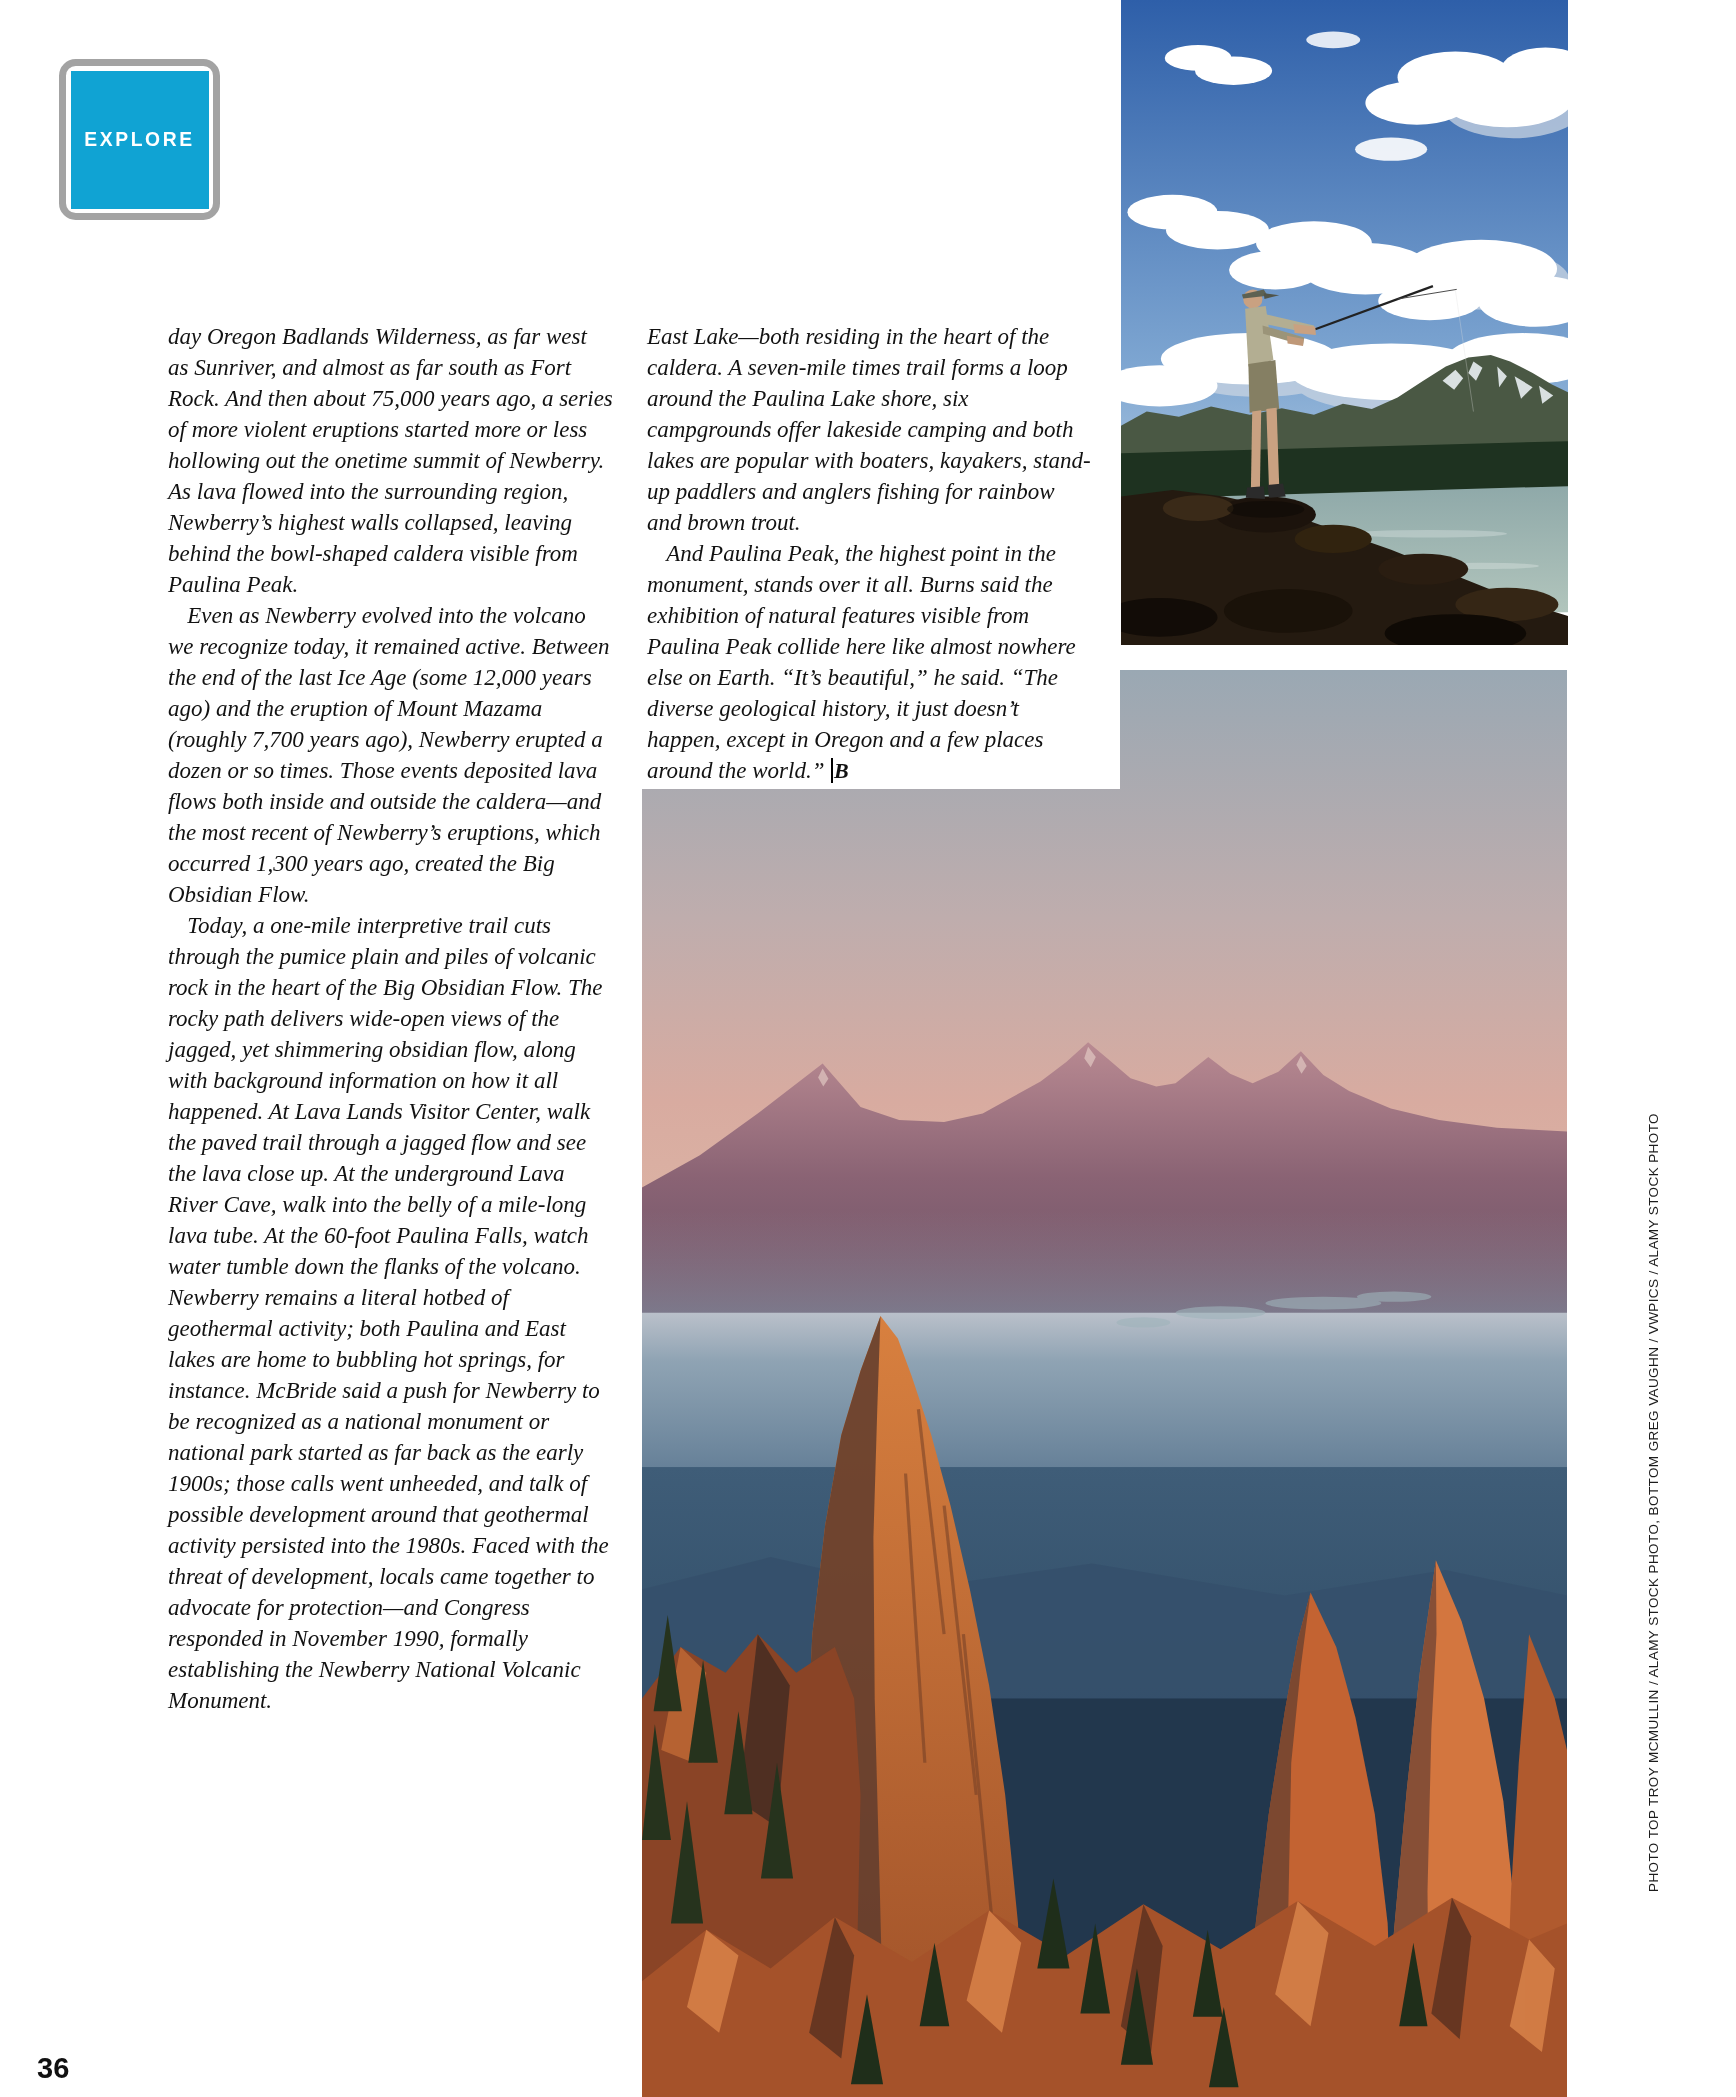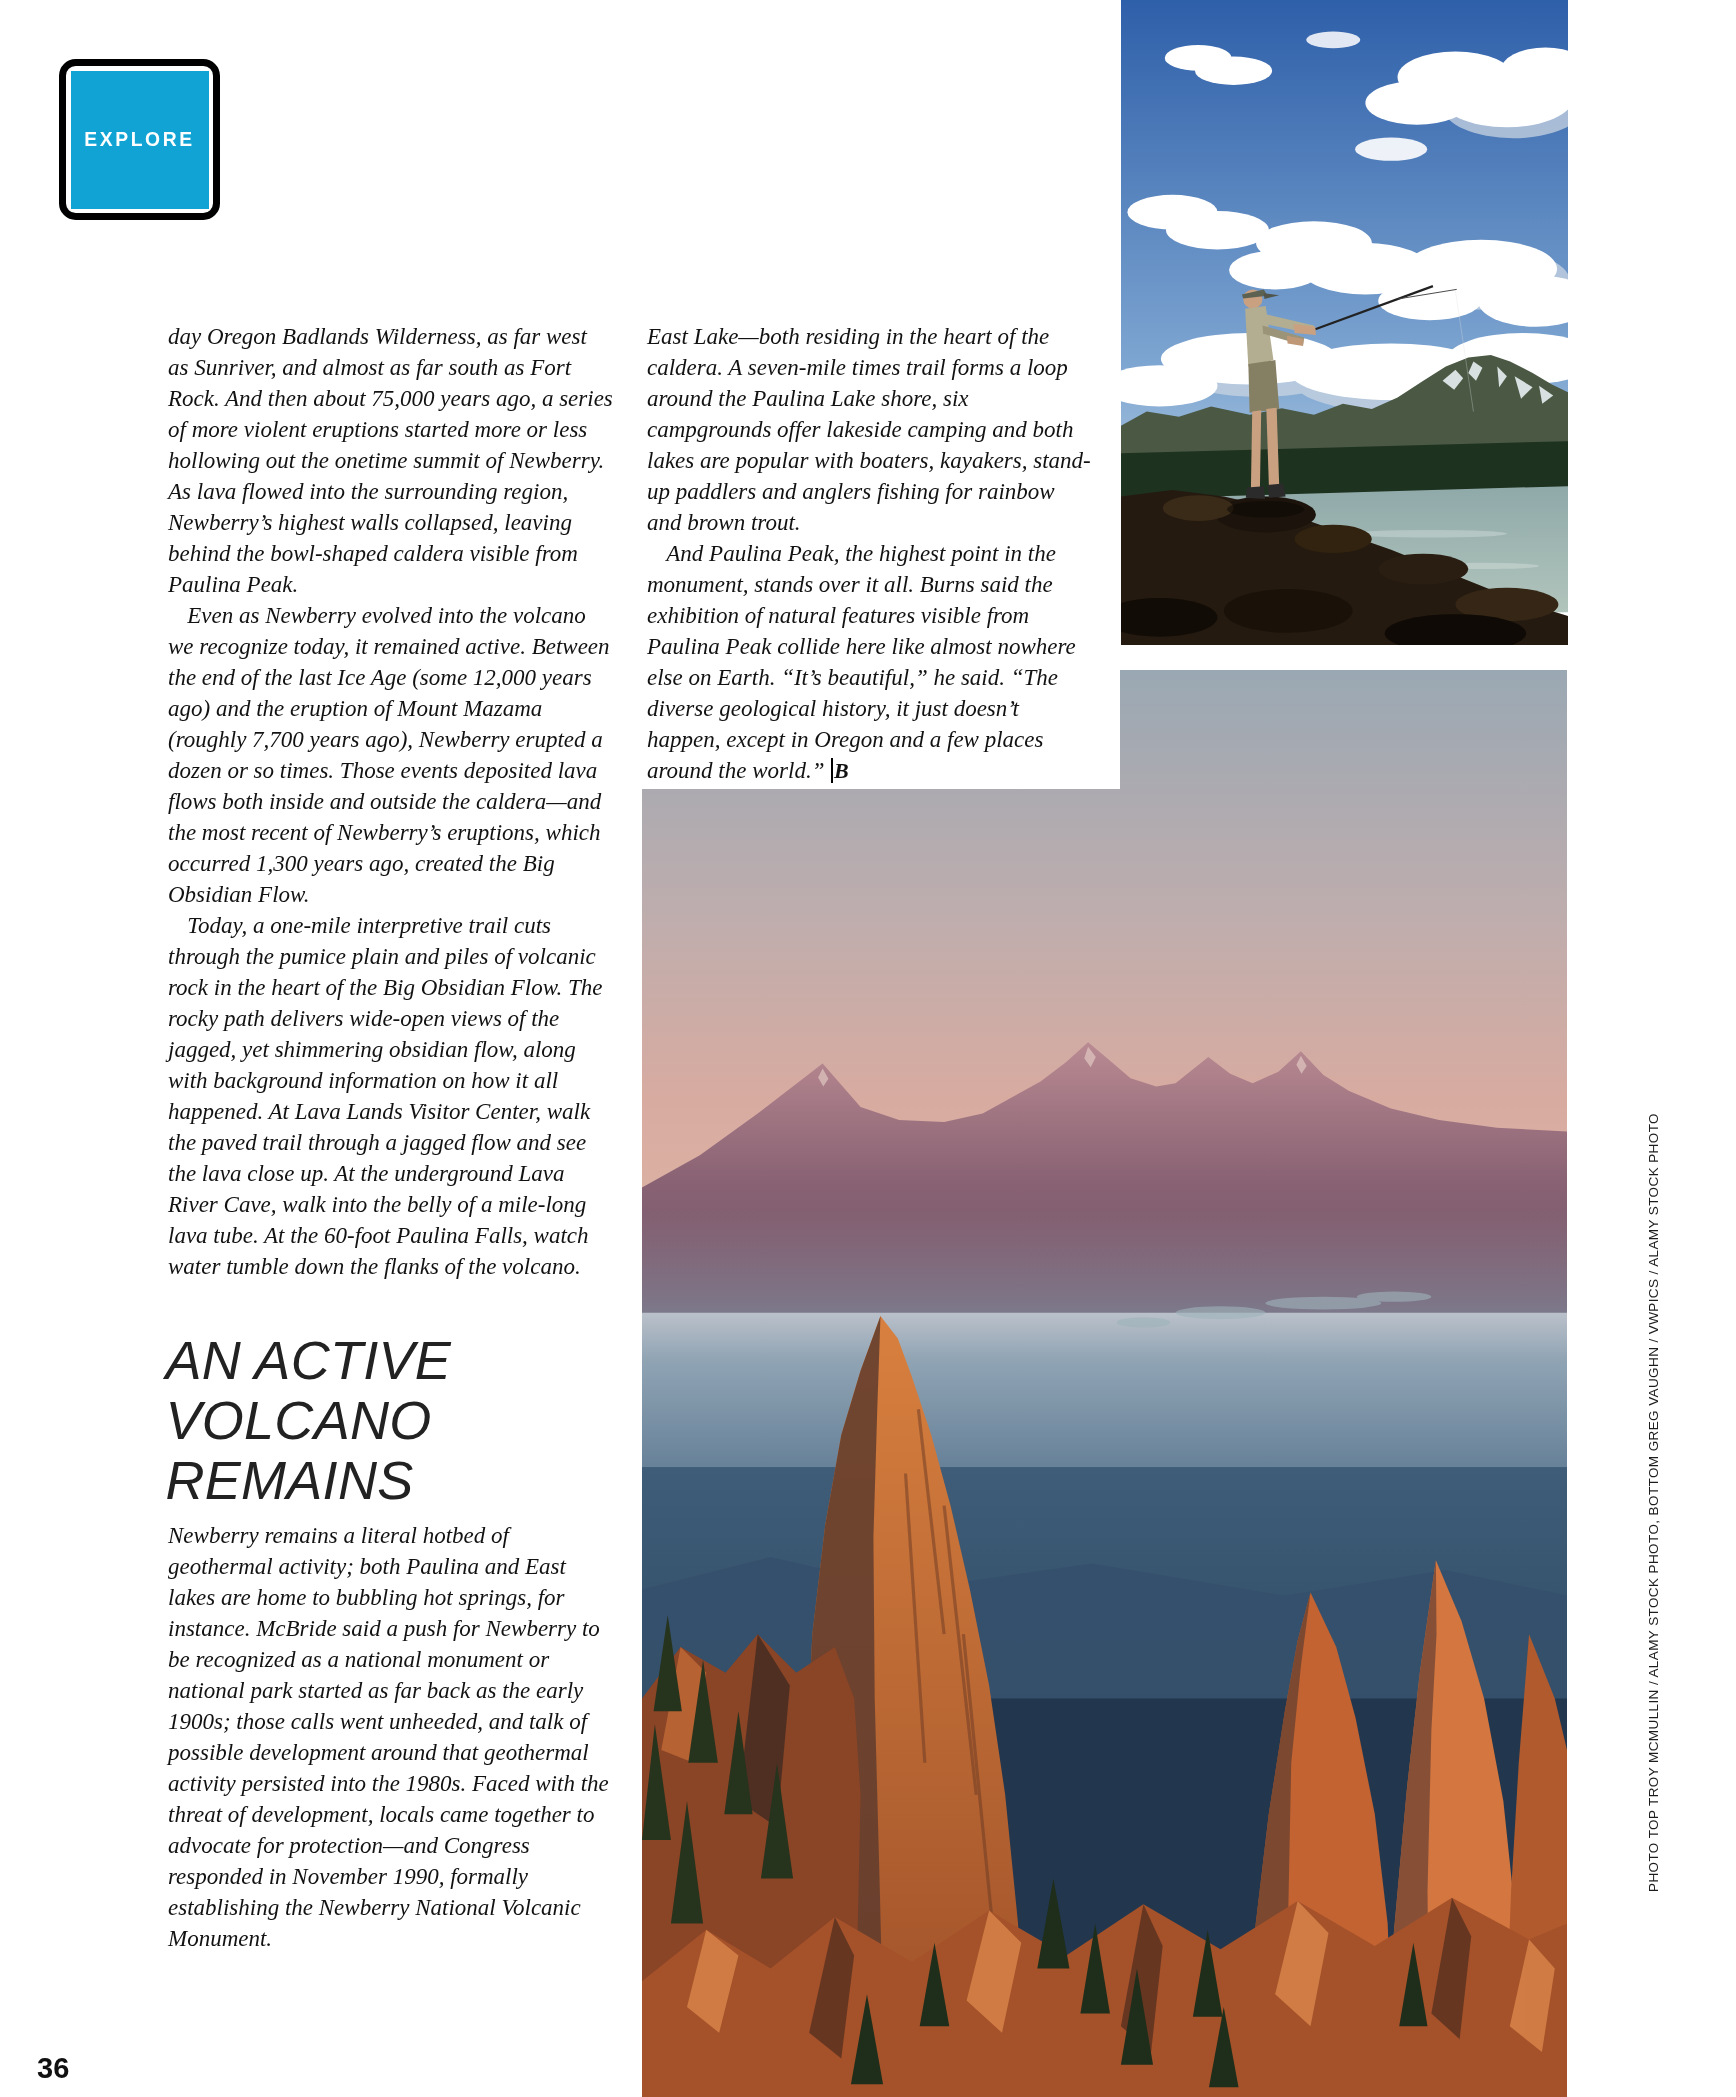--- a/index.html
+++ b/index.html
@@ -4,21 +4,21 @@
 <style>
   html,body{margin:0;padding:0;background:#e8e8e8;}
   .page{
     position:relative;width:1736px;height:2097px;background:#ffffff;
     overflow:hidden;font-family:"Liberation Serif",serif;color:#111;
   }
 
   
   .badge-frame{
     position:absolute;left:59px;top:59px;width:161px;height:161px;
-    box-sizing:border-box;border:7px solid #000000;border-radius:16.7px;
+    box-sizing:border-box;border:7px solid #a3a3a3;border-radius:16.7px;
     background:#ffffff;padding:4.5px;
   }
   .badge-inner{
     width:100%;height:100%;background:var(--badge,#10a3d3);
     display:flex;align-items:center;justify-content:center;
   }
   .badge-inner span{
     font-family:"Liberation Sans",sans-serif;font-weight:700;
     font-size:19.3px;letter-spacing:2.6px;color:#fff;
   }
@@ -70,23 +70,20 @@
   <div class="badge-frame">
     <div class="badge-inner" style="background: rgb(16, 163, 211);">
       <span>EXPLORE</span>
     </div>
   </div>
 
   <div class="col col1">
     <p class="body">day Oregon Badlands Wilderness, as far west as Sunriver, and almost as far south as Fort Rock. And then about 75,000 years ago, a series of more violent eruptions started more or less hollowing out the onetime summit of Newberry. As lava flowed into the surrounding region, Newberry’s highest walls collapsed, leaving behind the bowl-shaped caldera visible from Paulina Peak.</p>
     <p class="body indent">Even as Newberry evolved into the volcano we recognize today, it remained active. Between the end of the last Ice Age (some 12,000 years ago) and the eruption of Mount Mazama (roughly 7,700 years ago), Newberry erupted a dozen or so times. Those events deposited lava flows both inside and outside the caldera—and the most recent of Newberry’s eruptions, which occurred 1,300 years ago, created the Big Obsidian Flow.</p>
     <p class="body indent">Today, a one-mile interpretive trail cuts through the pumice plain and piles of volcanic rock in the heart of the Big Obsidian Flow. The rocky path delivers wide-open views of the jagged, yet shimmering obsidian flow, along with background information on how it all happened. At Lava Lands Visitor Center, walk the paved trail through a jagged flow and see the lava close up. At the underground Lava River Cave, walk into the belly of a mile-long lava tube. At the 60-foot Paulina Falls, watch water tumble down the flanks of the volcano.</p>
-    <h2 class="heading">AN ACTIVE
-VOLCANO
-REMAINS</h2>
     <p class="body">Newberry remains a literal hotbed of geothermal activity; both Paulina and East lakes are home to bubbling hot springs, for instance. McBride said a push for Newberry to be recognized as a national monument or national park started as far back as the early 1900s; those calls went unheeded, and talk of possible development around that geothermal activity persisted into the 1980s. Faced with the threat of development, locals came together to advocate for protection—and Congress responded in November 1990, formally establishing the Newberry National Volcanic Monument.</p>
   </div>
 
   <div class="col col2">
     <p class="body">East Lake—both residing in the heart of the caldera. A seven-mile times trail forms a loop around the Paulina Lake shore, six campgrounds offer lakeside camping and both lakes are popular with boaters, kayakers, stand-up paddlers and anglers fishing for rainbow and brown trout.</p>
     <p class="body indent">
       <span>And Paulina Peak, the highest point in the monument, stands over it all. Burns said the exhibition of natural features visible from Paulina Peak collide here like almost nowhere else on Earth. “It’s beautiful,” he said. “The diverse geological history, it just doesn’t happen, except in Oregon and a few places around the world.”</span><span class="endmark">B</span>
     </p>
   </div>
 

